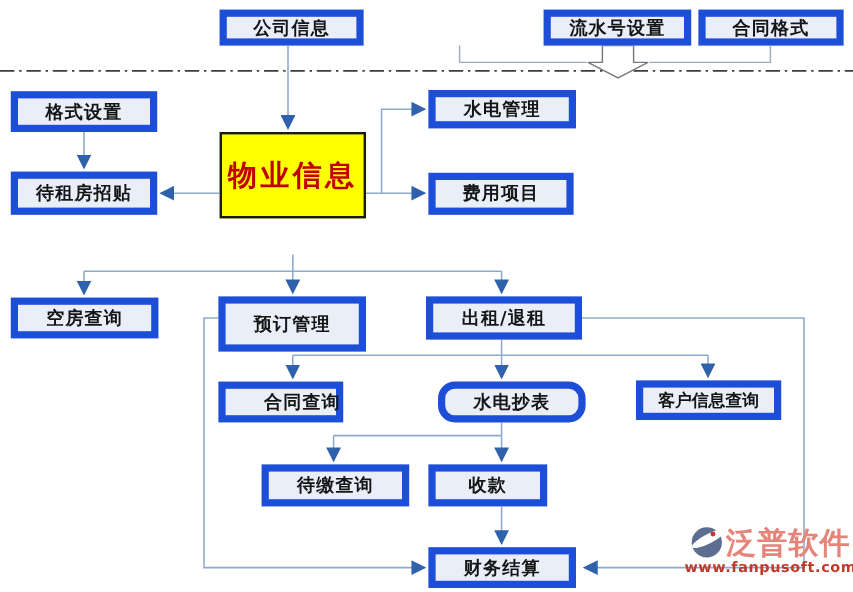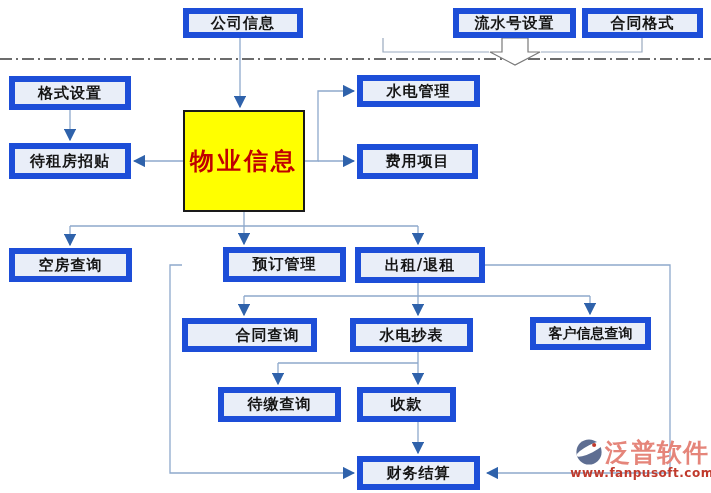--- a/index.html
+++ b/index.html
@@ -80,31 +80,31 @@
     <line x1="418" y1="363" x2="418" y2="384" stroke="#8ea9cc" stroke-width="1.3" marker-end="url(#ah)"></line>
 
     <line x1="418" y1="422" x2="418" y2="453" stroke="#8ea9cc" stroke-width="1.3" marker-end="url(#ah)"></line>
   </svg>
 
   <div class="node" style="left:183px;top:8px;width:120px;height:30px;">公司信息</div>
   <div class="node" style="left:453px;top:8px;width:123px;height:30px;">流水号设置</div>
   <div class="node" style="left:582px;top:8px;width:121px;height:30px;">合同格式</div>
 
   <div class="node" style="left:9px;top:76px;width:122px;height:34px;">格式设置</div>
-  <div class="node hub" style="left:183px;top:110px;width:122px;height:102px;">物业信息</div>
+  <div class="node hub" style="left:183px;top:110px;width:122px;height:72px;">物业信息</div>
   <div class="node" style="left:357px;top:75px;width:123px;height:32px;">水电管理</div>
   <div class="node" style="left:357px;top:144px;width:121px;height:35px;">费用项目</div>
   <div class="node" style="left:9px;top:143px;width:122px;height:36px;">待租房招贴</div>
 
   <div class="node" style="left:9px;top:248px;width:123px;height:34px;">空房查询</div>
-  <div class="node" style="left:182px;top:247px;width:123px;height:35px;margin-left:41px;">预订管理</div>
+  <div class="node" style="left:182px;top:247px;width:123px;height:46px;">预订管理</div>
   <div class="node" style="left:355px;top:247px;width:130px;height:36px;">出租/退租</div>
 
-  <div class="node" style="left:182px;top:318px;width:135px;height:34px;padding-left:36px;">合同查询</div>
-  <div class="node" style="left:350px;top:318px;width:123px;height:34px;">水电抄表</div>
+  <div class="node" style="left:182px;top:318px;width:104px;height:34px;padding-left:36px;">合同查询</div>
+  <div class="node" style="left:365px;top:318px;width:123px;height:34px;border-radius:14px;">水电抄表</div>
   <div class="node small" style="left:530px;top:317px;width:121px;height:33px;">客户信息查询</div>
 
   <div class="node" style="left:218px;top:387px;width:123px;height:35px;">待缴查询</div>
   <div class="node" style="left:357px;top:387px;width:99px;height:35px;">收款</div>
 
   <div class="node" style="left:357px;top:456px;width:123px;height:34px;">财务结算</div>
 
   <div id="logo">
     <div class="row">
       <svg width="28" height="28" viewBox="0 0 30 30">

